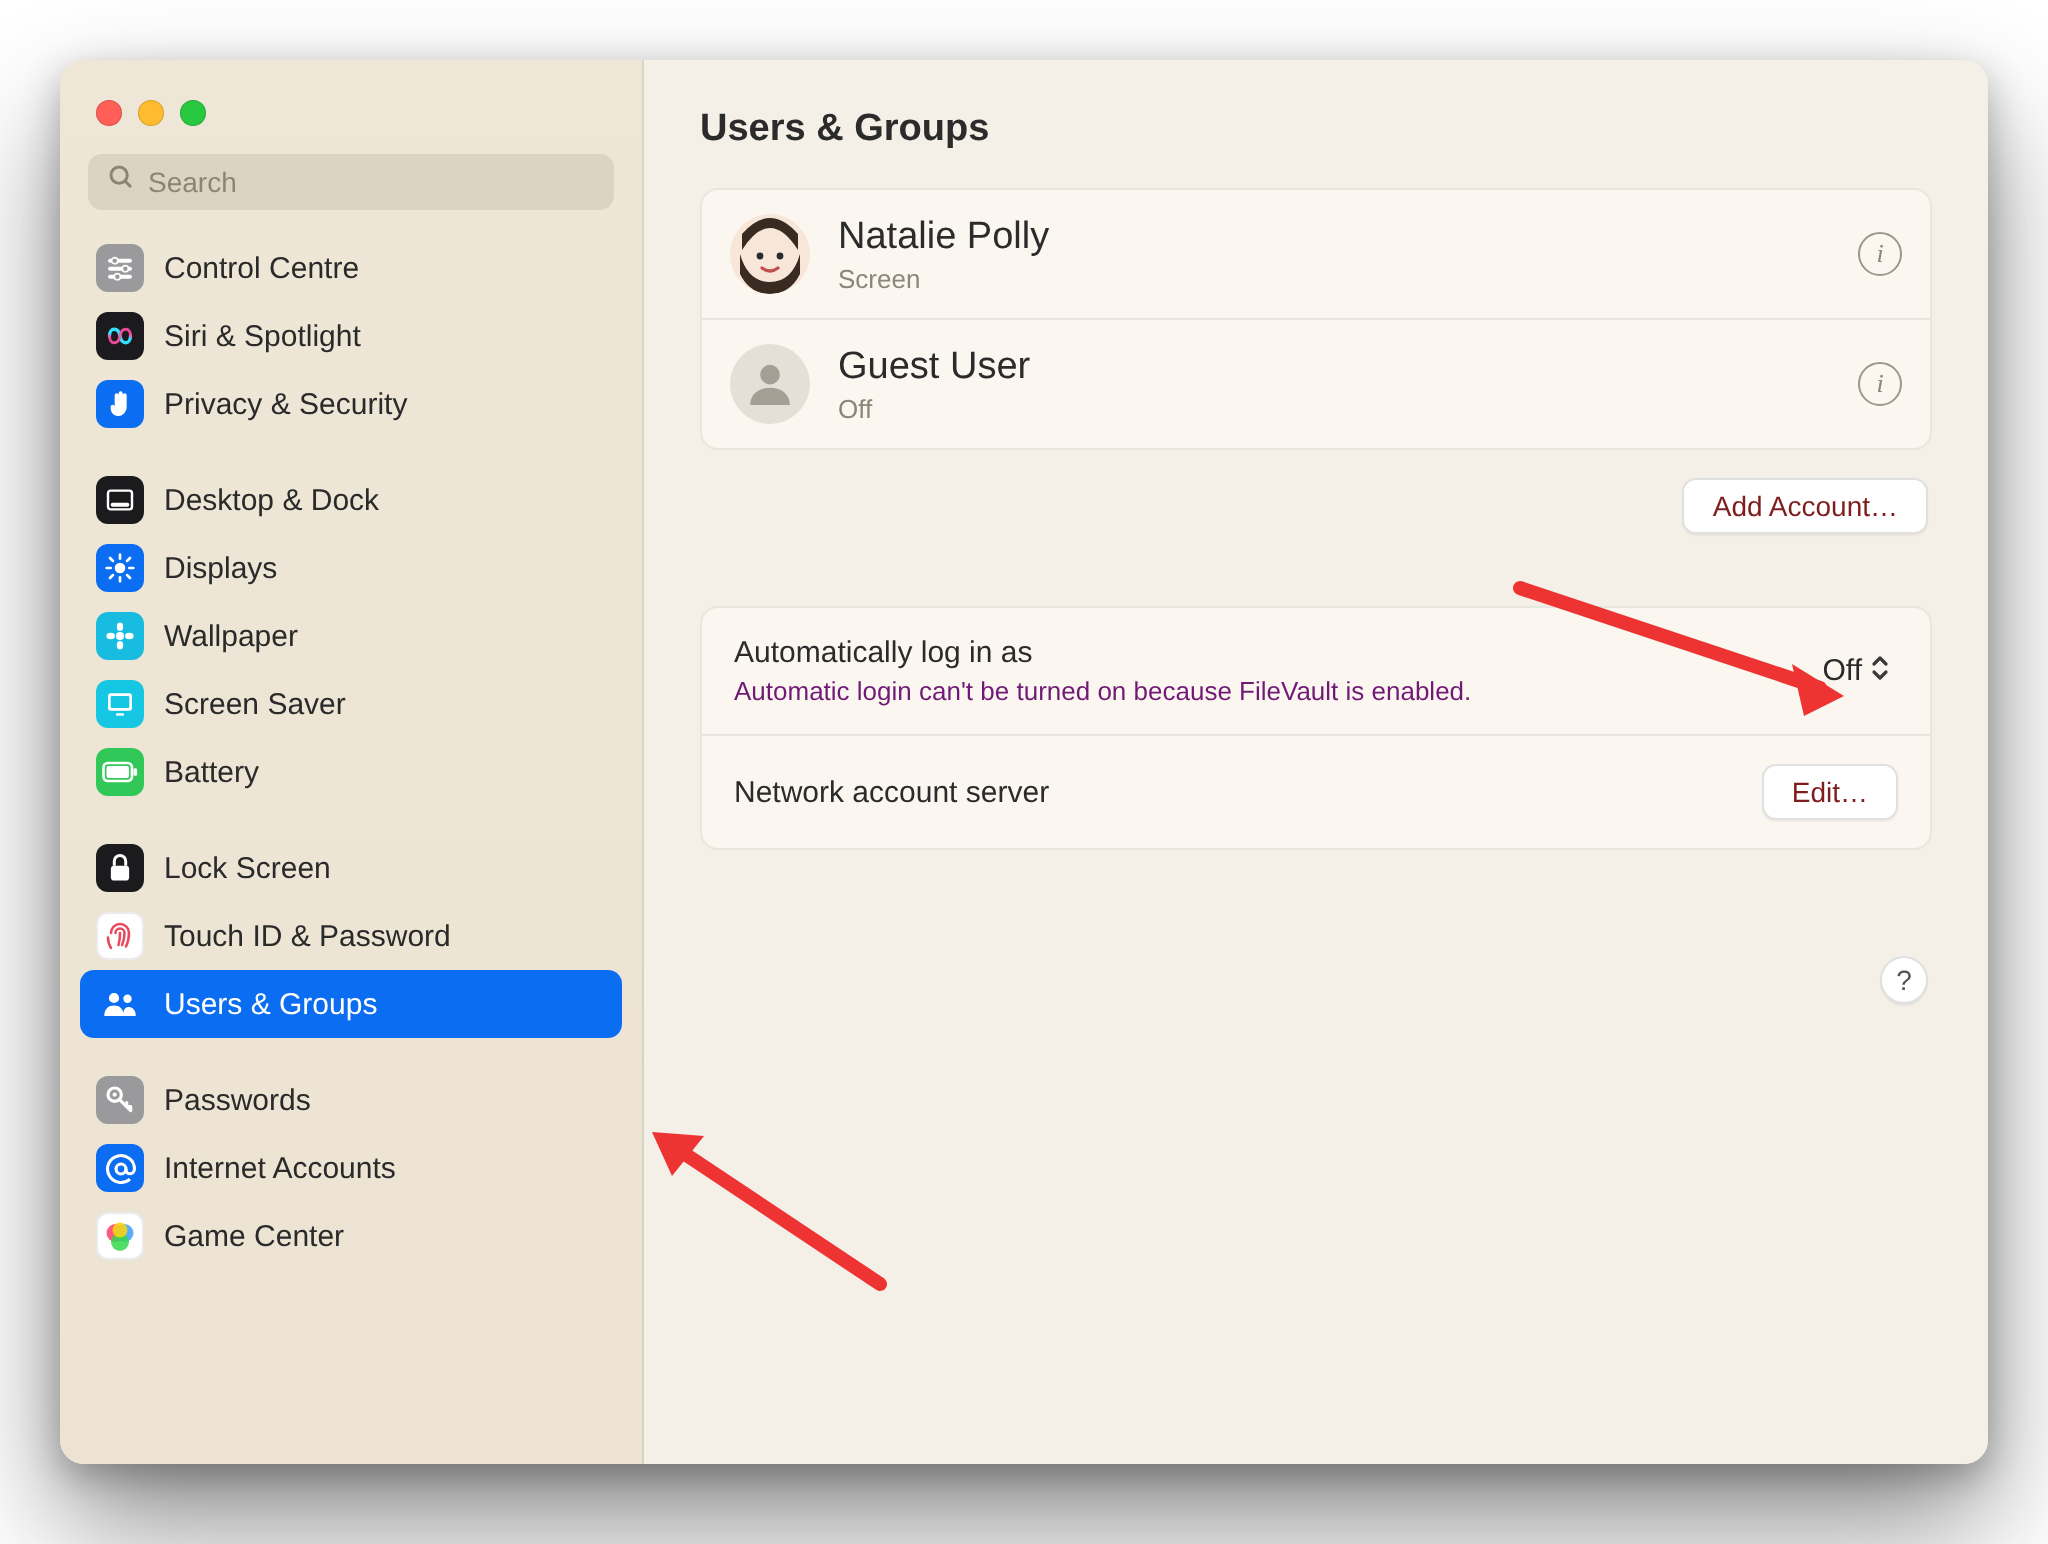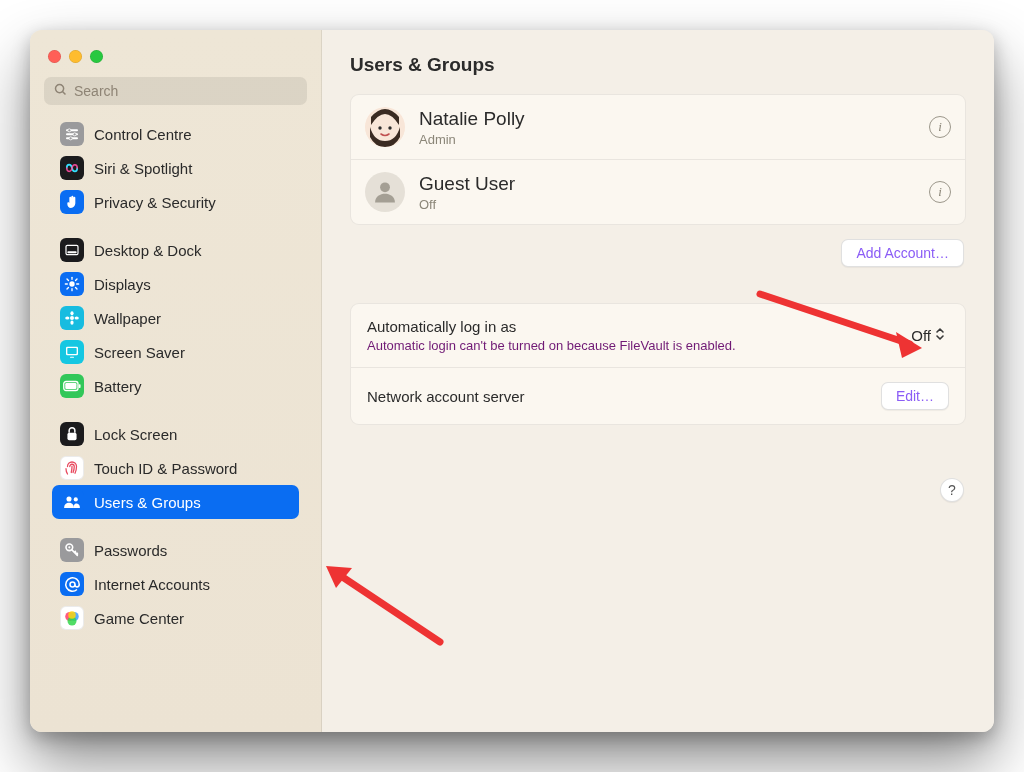--- a/index.html
+++ b/index.html
@@ -46,21 +46,21 @@
   }
   .search svg { flex: 0 0 auto; }
   .search input {
     border: none; background: transparent; outline: none;
     font-size: 14px; color: #3a372f;
     margin-left: 6px; width: 100%;
   }
   .search input::placeholder { color: #8e8475; }
 
   .side-scroll {
-    flex: 1; overflow: hidden; padding: 0 22px;
+    flex: 1; overflow: hidden; padding: 0 10px;
   }
   .side-group { margin-bottom: 14px; }
   .side-item {
     display: flex; align-items: center;
     height: 34px;
     padding: 0 8px;
     border-radius: 7px;
     font-size: 15px;
     color: #2a2a2a;
     cursor: default;
@@ -123,21 +123,21 @@
     font-family: Georgia, serif; font-style: italic; font-size: 13px;
     cursor: default; background: transparent;
   }
 
   .add-row { display:flex; justify-content:flex-end; margin: 14px 2px 36px 0; }
   .mac-button {
     background: #fff;
     border: 1px solid rgba(0,0,0,0.12);
     border-radius: 7px;
     padding: 5px 14px;
-    font-size: 14px; color: #8b5cf6;
+    font-size: 14px; color: #7f1d1d;
     box-shadow: 0 1px 1px rgba(0,0,0,0.05);
     cursor: default;
   }
   .settings-card .srow {
     display:flex; align-items:center; padding: 14px 16px;
   }
   .settings-card .srow + .srow { border-top: 1px solid rgba(0,0,0,0.07); }
   .srow .sleft { flex:1; }
   .stitle { font-size: 15px; color: #2b2b2b; }
   .ssub { font-size: 13px; color: #701a75; margin-top: 3px; }
@@ -361,21 +361,21 @@
               <circle cx="20" cy="20" r="20" fill="#f8e6d8"></circle>
               <path d="M6 18 Q20 -4 34 18 L34 10 Q20 -6 6 10 Z" fill="#3a2b22"></path>
               <path d="M5 20 Q9 34 20 34 Q31 34 35 20 L35 30 Q30 40 20 40 Q10 40 5 30 Z" fill="#3a2b22"></path>
               <circle cx="15" cy="21" r="1.7" fill="#2b2b2b"></circle>
               <circle cx="25" cy="21" r="1.7" fill="#2b2b2b"></circle>
               <path d="M16 27 Q20 30 24 27" stroke="#c05050" stroke-width="1.6" fill="none" stroke-linecap="round"></path>
             </svg>
           </div>
           <div class="uinfo">
             <div class="uname">Natalie Polly</div>
-            <div class="urole">Admin</div>
+            <div class="urole">Screen</div>
           </div>
           <div class="info-btn">i</div>
         </div>
         <div class="user-row">
           <div class="avatar guest">
             <svg width="28" height="28" viewBox="0 0 24 24" fill="#6f6a5e">
                 <circle cx="12" cy="8" r="4.2"></circle>
                 <path d="M3.5 21 C3.5 15.8 8 13.6 12 13.6 C16 13.6 20.5 15.8 20.5 21 Z"></path>
               </svg>
           </div>

